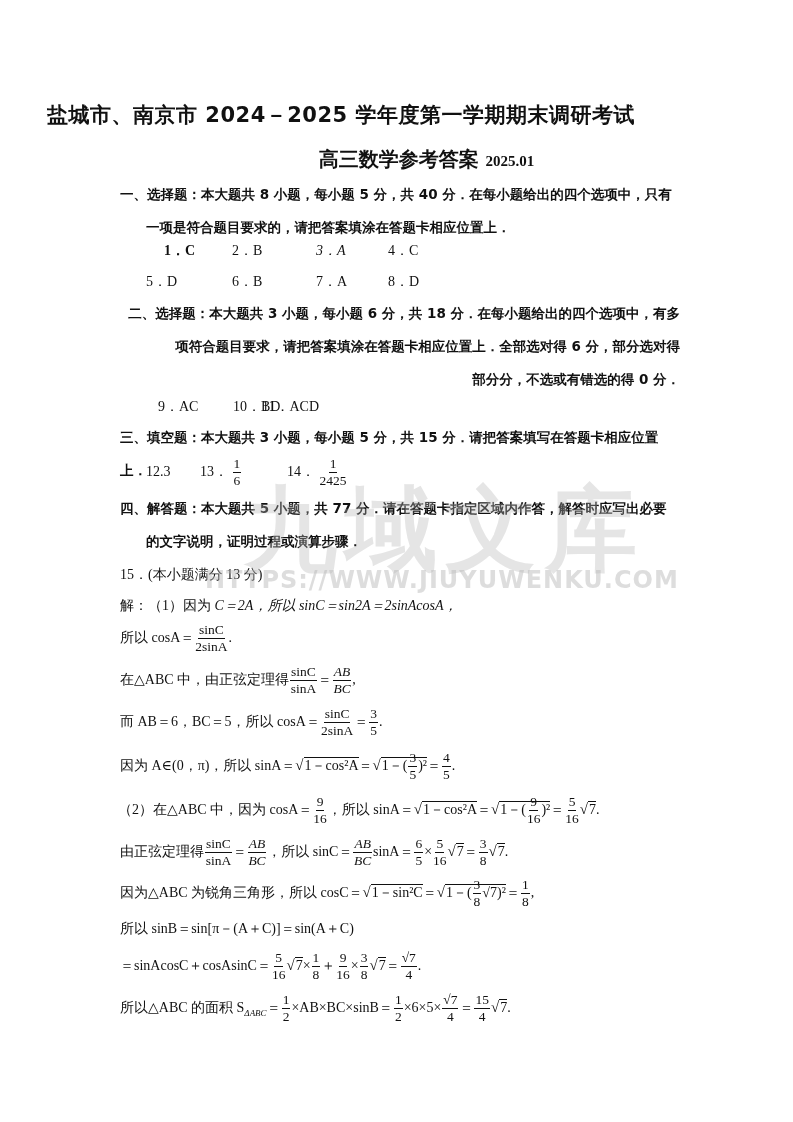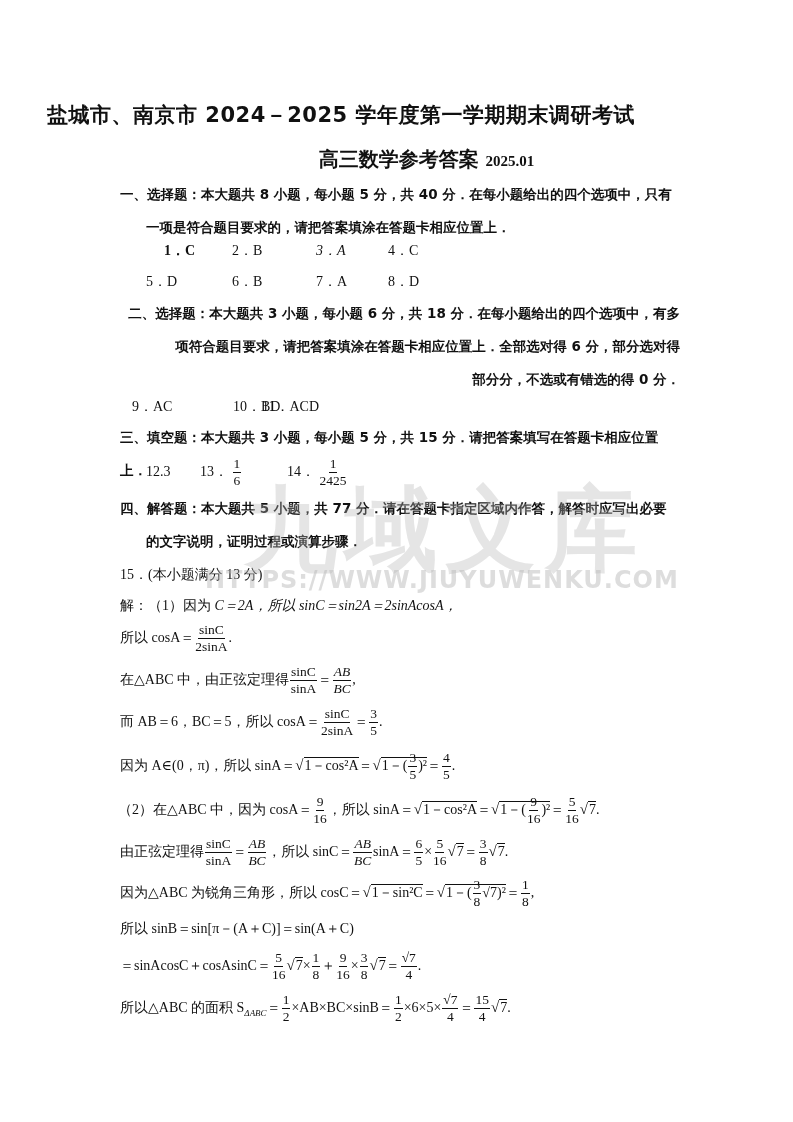--- a/index.html
+++ b/index.html
@@ -44,21 +44,21 @@
   <div class="ans" style="left:146px;top:273px;">5．D</div>
   <div class="ans" style="left:232px;top:273px;">6．B</div>
   <div class="ans" style="left:316px;top:273px;">7．A</div>
   <div class="ans" style="left:388px;top:273px;">8．D</div>
 
   <div class="sec" style="top:297px;text-align:right;">
     <span>二、选择题：本大题共 3 小题，每小题 6 分，共 18 分．在每小题给出的四个选项中，有多</span>
     <span class="indent">项符合题目要求，请把答案填涂在答题卡相应位置上．全部选对得 6 分，部分选对得</span>
     <span class="indent">部分分，不选或有错选的得 0 分．</span>
   </div>
-  <div class="ans" style="left:132px;top:398px;">9．AC</div>
+  <div class="ans" style="left:158px;top:398px;">9．AC</div>
   <div class="ans" style="left:193px;top:398px;margin-left:40px;">10．BD</div>
   <div class="ans" style="left:262px;top:398px;">11．ACD</div>
 
   <div class="sec" style="top:421px;">三、填空题：本大题共 3 小题，每小题 5 分，共 15 分．请把答案填写在答题卡相应位置上．</div>
   <div class="ans" style="left:146px;top:464px;">12.3</div>
   <div class="ans" style="left:200px;top:456px;">
     <span>13．</span>
     <span class="frac">
         <span class="n">1</span>
         <span>6</span>

